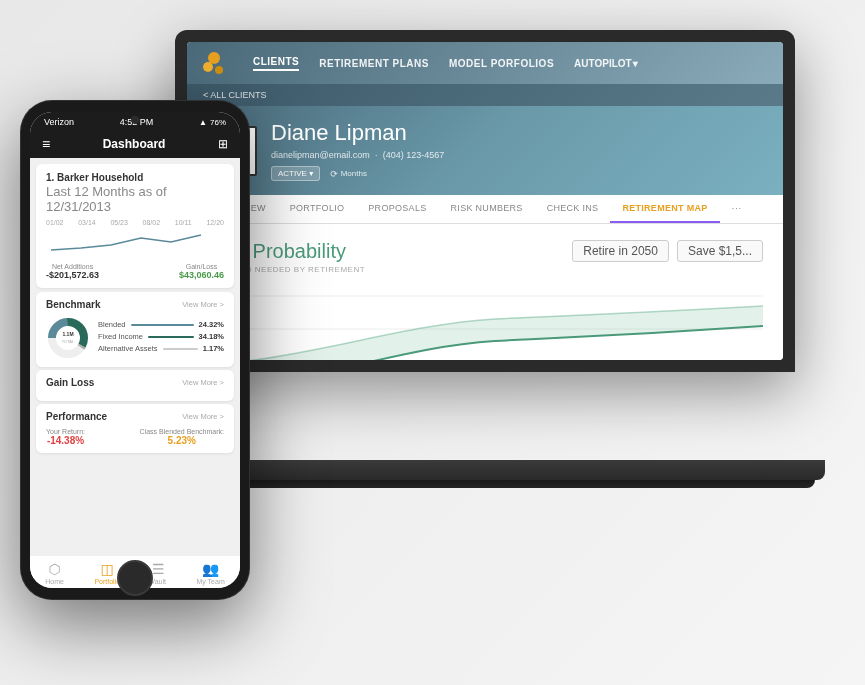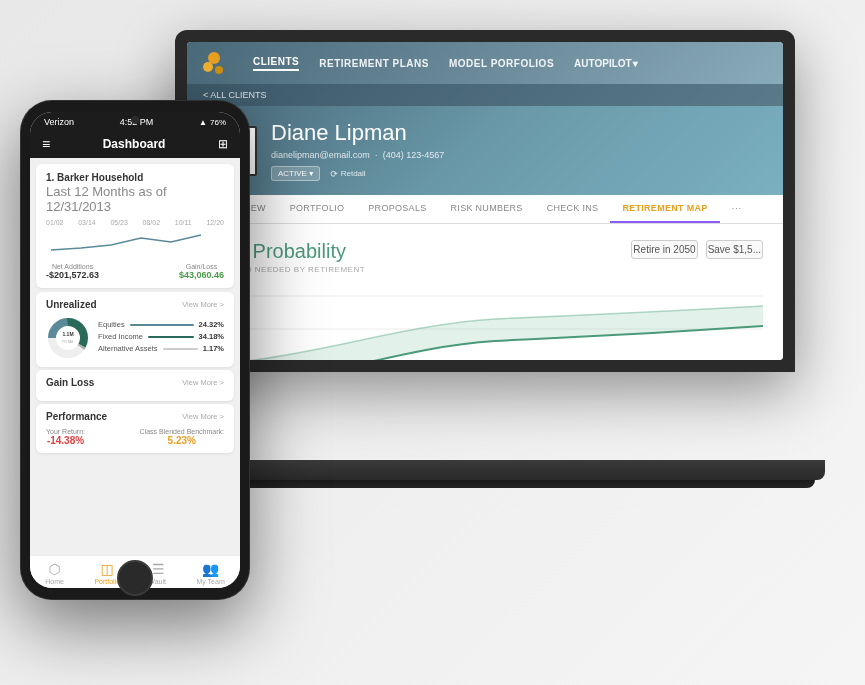--- a/index.html
+++ b/index.html
@@ -268,22 +268,22 @@
       display: flex;
       justify-content: flex-end;
       gap: 8px;
       margin-bottom: 10px;
     }
 
     .chart-btn {
       border: 1px solid #ccc;
       background: #f9f9f9;
       color: #555;
-      font-size: 10px;
-      padding: 3px 1px;
+      font-size: 12px;
+      padding: 3px 10px;
       border-radius: 3px;
       cursor: pointer;
     }
 
     .chart-area {
       position: relative;
       height: 160px;
       background: #fff;
     }
 
@@ -663,21 +663,21 @@
               <span>dianelipman@email.com</span>
               &nbsp;·&nbsp;
               <span>(404) 123-4567</span>
             </div>
             <div class="client-meta">
               <span class="status-badge">
                 <span>ACTIVE</span> ▾
               </span>
               <span class="retool-link">
                 <span style="font-size:9px;">⟳</span>
-                <span>Retdail</span>
+                <span>Months</span>
               </span>
             </div>
           </div>
         </div>
 
         <div class="screen-tabs">
           <span class="screen-tab">OVERVIEW</span>
           <span class="screen-tab">PORTFOLIO</span>
           <span class="screen-tab">PROPOSALS</span>
           <span class="screen-tab">RISK NUMBERS</span>
@@ -794,36 +794,36 @@
             </div>
             <div class="perf-item">
               <div class="phone-metric-label">Gain/Loss</div>
               <div class="phone-metric-value" style="color:#4a9a4a;">$43,060.46</div>
             </div>
           </div>
         </div>
 
         <div class="phone-section">
           <div class="phone-section-header">
-            <span class="phone-section-title">Unrealized</span>
+            <span class="phone-section-title">Benchmark</span>
             <span class="view-more">View More &gt;</span>
           </div>
           <div class="allocation-row">
 
             <svg class="donut-chart" viewBox="0 0 44 44">
               <circle cx="22" cy="22" r="16" fill="none" stroke="#eee" stroke-width="8"></circle>
               <circle cx="22" cy="22" r="16" fill="none" stroke="#5a8a9a" stroke-width="8" stroke-dasharray="24 76" stroke-dashoffset="25" transform="rotate(-90 22 22)"></circle>
               <circle cx="22" cy="22" r="16" fill="none" stroke="#2a6a5a" stroke-width="8" stroke-dasharray="34 66" stroke-dashoffset="1" transform="rotate(-90 22 22)"></circle>
               <circle cx="22" cy="22" r="16" fill="none" stroke="#aaa" stroke-width="8" stroke-dasharray="2 98" stroke-dashoffset="-33" transform="rotate(-90 22 22)"></circle>
               <text x="22" y="20" text-anchor="middle" font-size="5" font-weight="700" fill="#333">1.1M</text>
               <text x="22" y="27" text-anchor="middle" font-size="4" fill="#aaa">TOTAL</text>
             </svg>
             <div class="allocation-items">
               <div class="alloc-item">
-                <span class="alloc-name">Equities</span>
+                <span class="alloc-name">Blended</span>
                 <div class="alloc-bar" style="background:#5a8a9a;"></div>
                 <span class="alloc-pct">24.32%</span>
               </div>
               <div class="alloc-item">
                 <span class="alloc-name">Fixed Income</span>
                 <div class="alloc-bar" style="background:#2a6a5a;"></div>
                 <span class="alloc-pct">34.18%</span>
               </div>
               <div class="alloc-item">
                 <span class="alloc-name">Alternative Assets</span>

